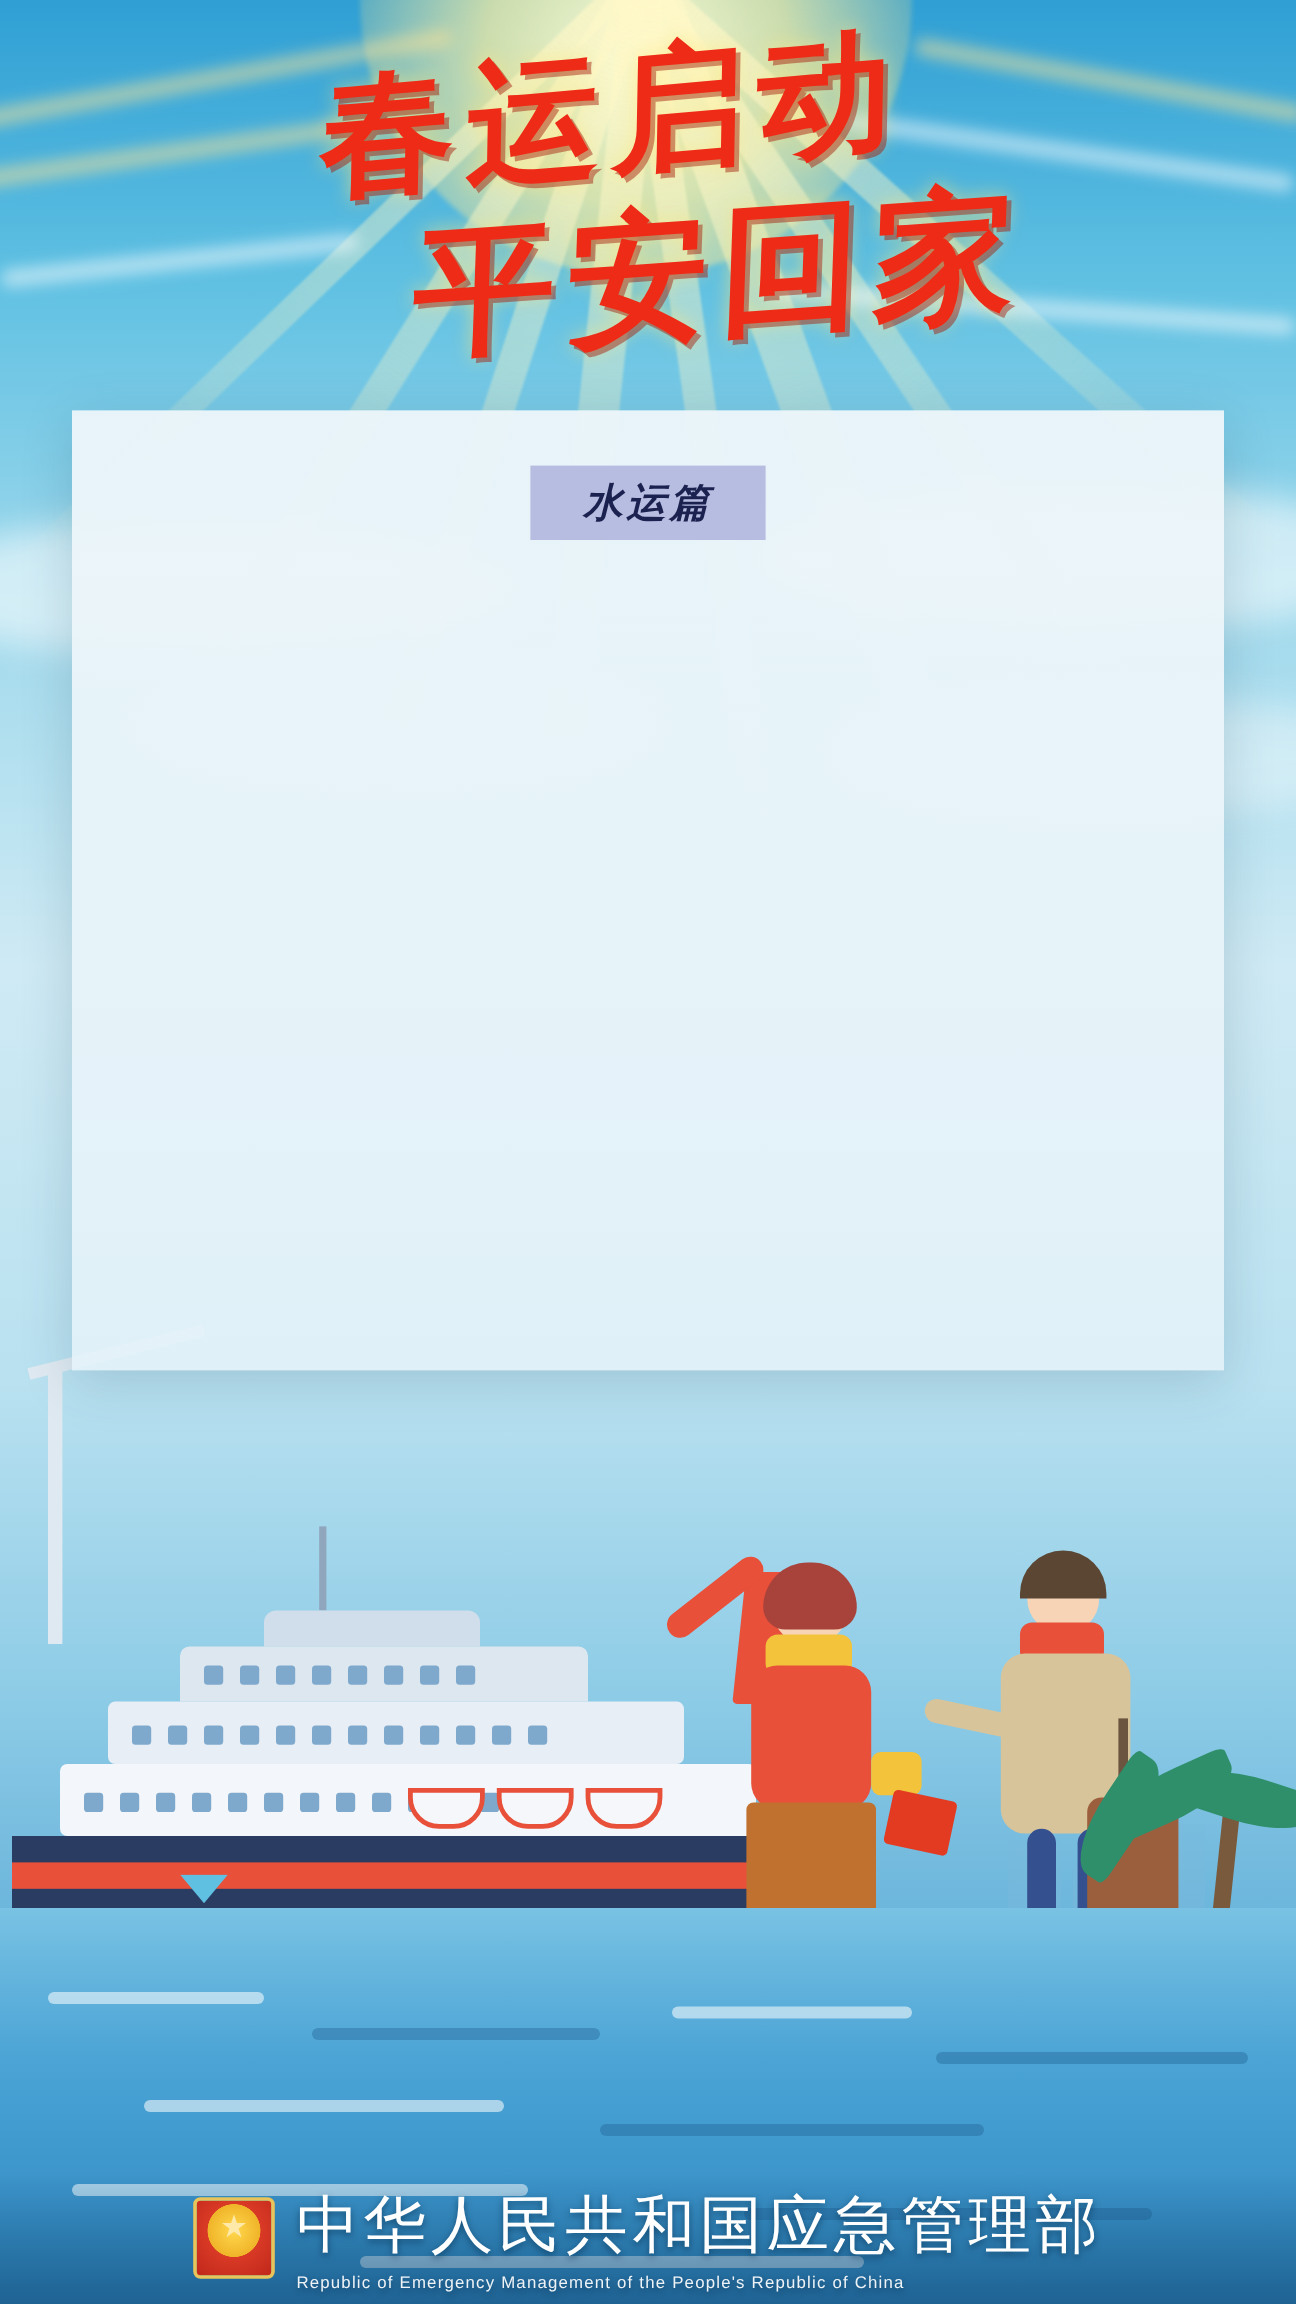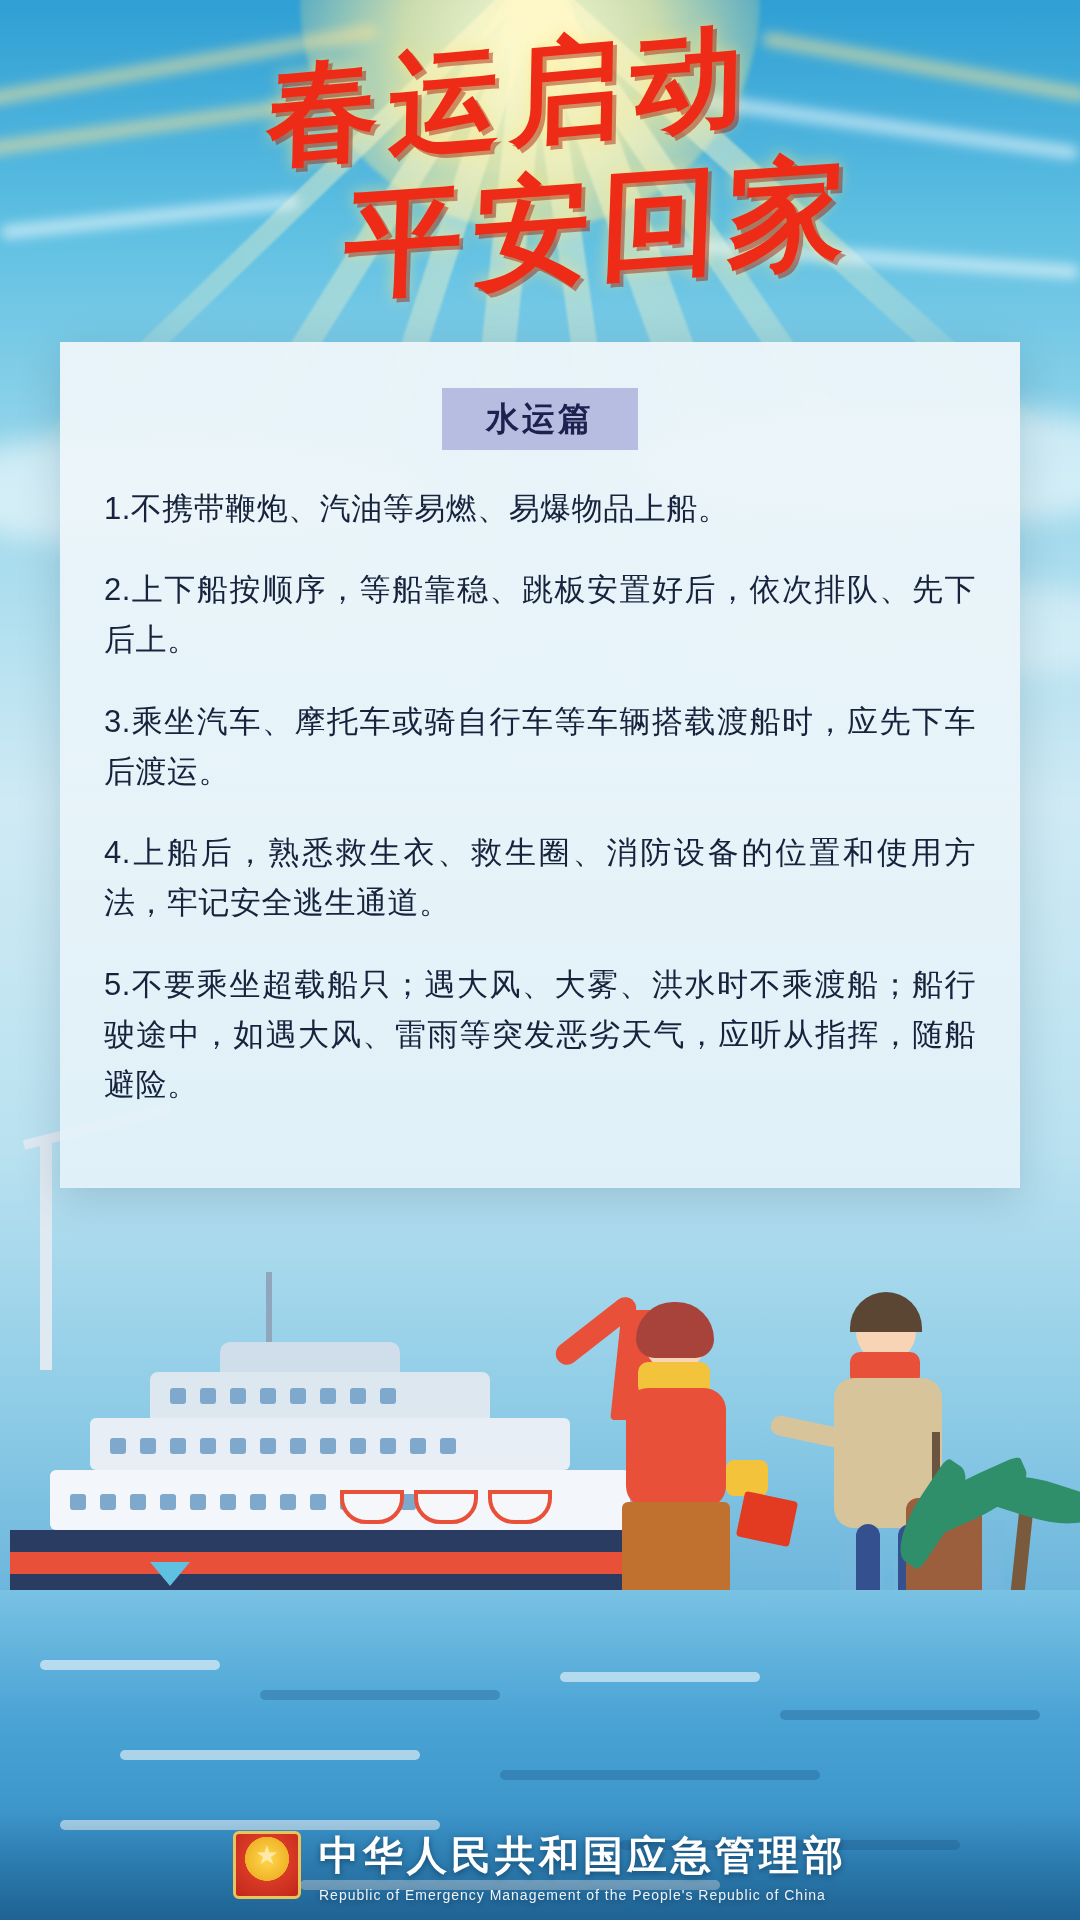--- a/index.html
+++ b/index.html
@@ -101,21 +101,22 @@
   
   .card {
     position: absolute;
     left: 60px;
     top: 342px;
     width: 960px;
     min-height: 760px;
     background: linear-gradient(180deg, rgba(238,246,250,0.94), rgba(228,242,249,0.90));
     box-shadow: 0 10px 40px rgba(20,60,90,0.18);
     z-index: 5;
-    padding-bottom: 52px;
+    padding-bottom: 40px;
+    font-style: italic;
   }
   .section-badge {
     margin: 46px auto 0 auto;
     width: 196px;
     height: 62px;
     background: #b7bde0;
     display: flex;
     align-items: center;
     justify-content: center;
     color: #1b2250;
@@ -307,21 +308,21 @@
   }
   .emblem:after {
     content: "★";
     position: absolute;
     left: 0; right: 0; top: 6px;
     text-align: center;
     color: #ffe9a8;
     font-size: 26px;
   }
   .footer-text { color: #ffffff; text-shadow: 0 2px 6px rgba(0,40,70,0.6); }
-  .footer-cn { font-size: 40px; font-weight: bold; letter-spacing: 4px; }
+  .footer-cn { font-size: 52px; font-weight: normal; letter-spacing: 4px; }
   .footer-en { font-size: 14px; letter-spacing: 1px; opacity: 0.92; margin-top: 4px; }
 </style>
 </head>
 <body>
 
 <div id="poster">
 
   <div class="sky">
     <div class="sun"></div>
 
@@ -347,27 +348,20 @@
     <div class="cloudband" style="left:700px; top:580px; width:460px; height:100px; opacity:.7;"></div>
   </div>
 
   <div class="title-wrap">
     <div class="title-line one">春运启动</div>
     <div class="title-line two">平安回家</div>
   </div>
 
   <div class="card">
     <div class="section-badge">水运篇</div>
-    <div class="rules">
-      <p class="rule">1.不携带鞭炮、汽油等易燃、易爆物品上船。</p>
-      <p class="rule">2.上下船按顺序，等船靠稳、跳板安置好后，依次排队、先下后上。</p>
-      <p class="rule">3.乘坐汽车、摩托车或骑自行车等车辆搭载渡船时，应先下车后渡运。</p>
-      <p class="rule">4.上船后，熟悉救生衣、救生圈、消防设备的位置和使用方法，牢记安全逃生通道。</p>
-      <p class="rule">5.不要乘坐超载船只；遇大风、大雾、洪水时不乘渡船；船行驶途中，如遇大风、雷雨等突发恶劣天气，应听从指挥，随船避险。</p>
-    </div>
   </div>
 
   <div class="scene">
 
     <div class="cityline">
       <div class="bldg" style="left:20px;  width:48px; height:70px;"></div>
       <div class="bldg" style="left:78px;  width:36px; height:96px;"></div>
       <div class="bldg" style="left:124px; width:54px; height:58px;"></div>
       <div class="bldg" style="left:840px; width:44px; height:86px;"></div>
       <div class="bldg" style="left:894px; width:60px; height:64px;"></div>

